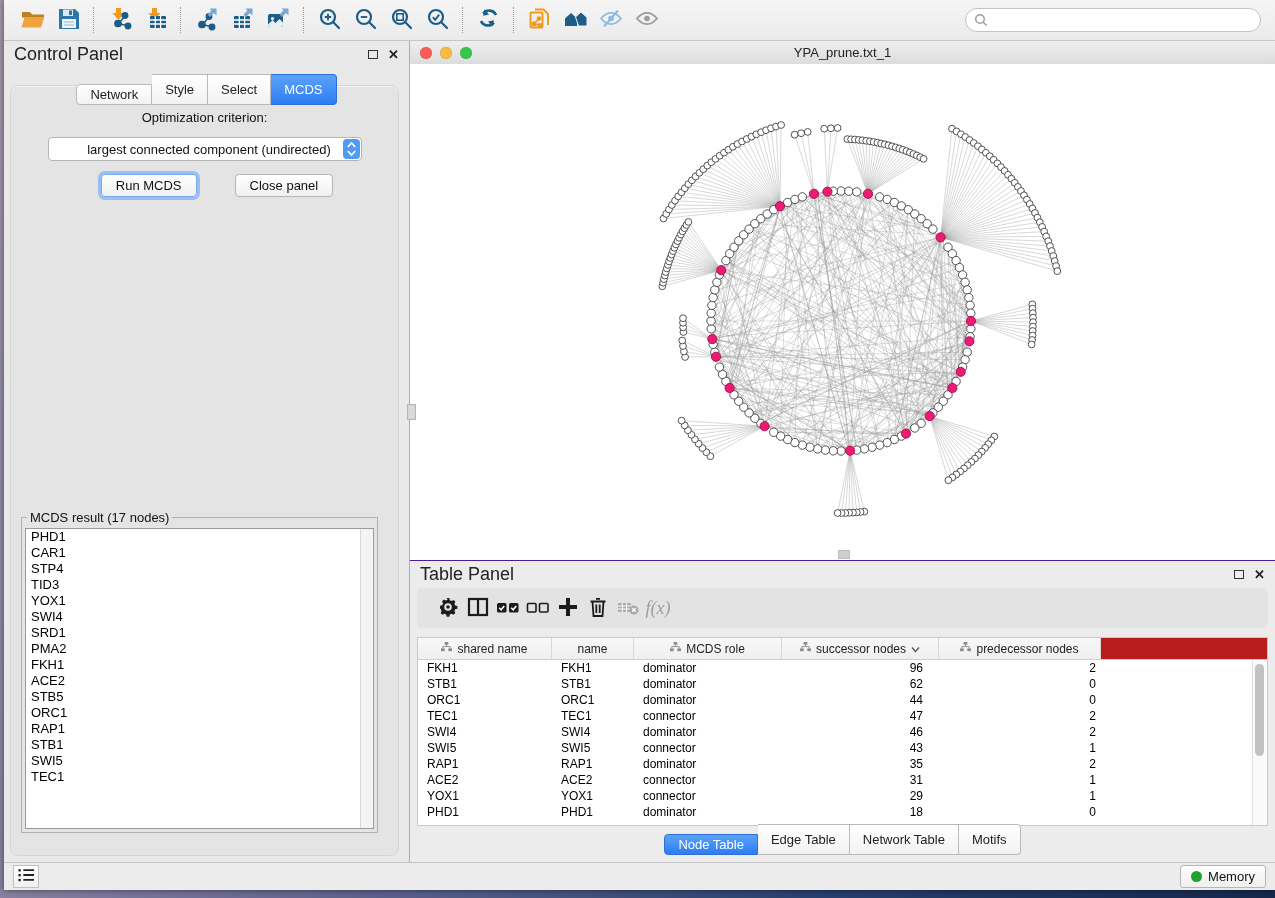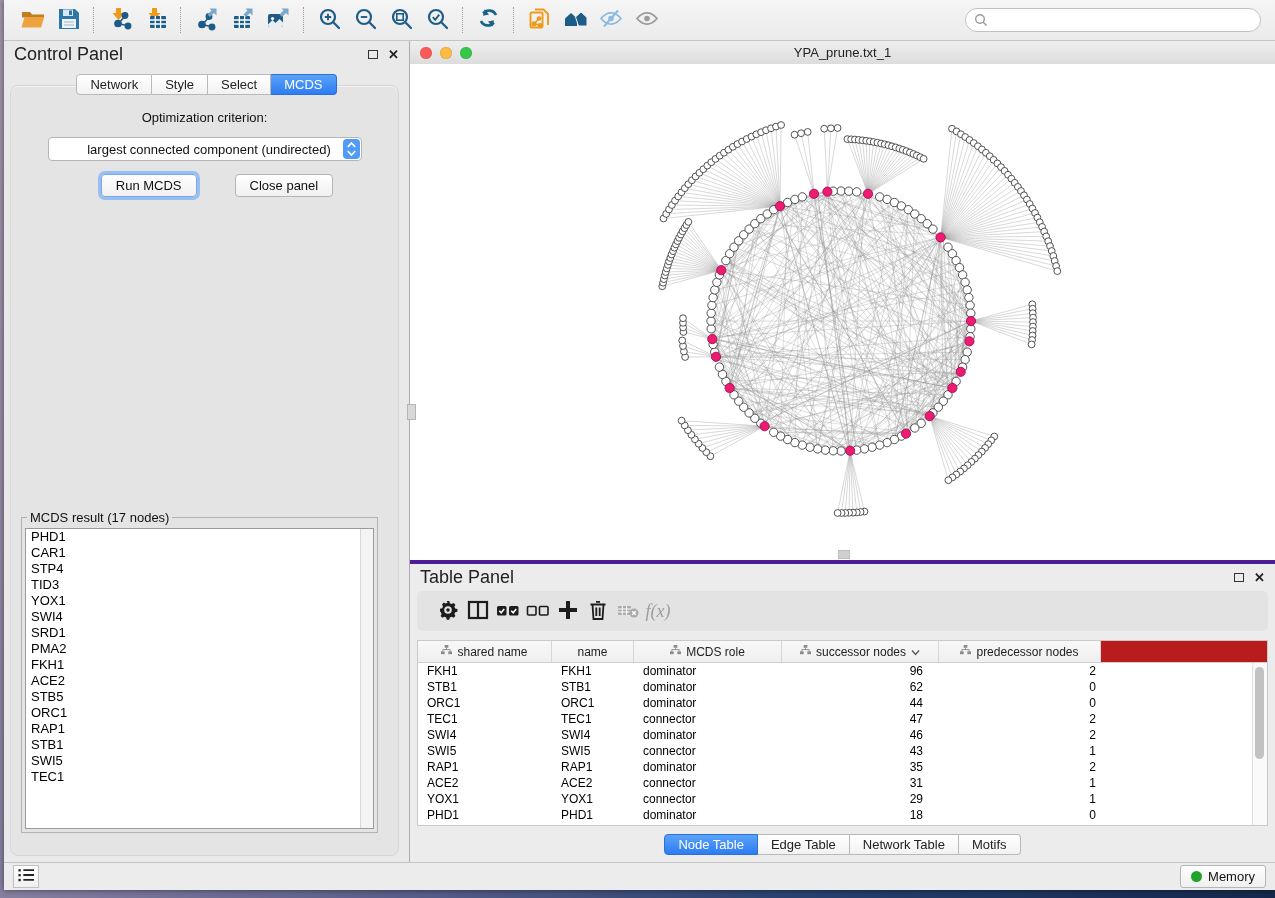--- a/index.html
+++ b/index.html
@@ -24,21 +24,21 @@
     border-right:1px solid #b0a8b5;}
   .panel-title-row{height:26px;display:flex;align-items:center;padding:0 10px;}
   .panel-title{font-size:18px;color:#222;}
   .panel-winbtns{margin-left:auto;display:flex;align-items:center;gap:10px;}
   .float-btn{width:10px;height:9px;border:1.5px solid #333;background:none;padding:0;}
   .close-btn{background:none;border:none;font-size:13px;font-weight:bold;color:#222;padding:0;line-height:1;}
   .cp-tabs{position:absolute;top:33px;left:0;right:0;display:flex;justify-content:center;z-index:3;}
   .seg{display:inline-flex;}
   .seg .seg-btn{background:linear-gradient(#ffffff,#f2f2f2);border:1px solid #b9b9b9;border-left-width:0;
     padding:2px 13px;font-size:13px;color:#222;cursor:default;font-family:"Liberation Sans",sans-serif;}
-  .seg .seg-btn:first-child{border-left-width:1px;border-radius:4px 0 0 4px;}
+  .seg .seg-btn:first-child{border-left-width:1px;border-radius:4px 0 0 4px;margin-top:10px;}
   .seg .seg-btn:last-child{border-radius:0 4px 4px 0;}
   .seg .seg-btn.selected{background:linear-gradient(#5aa3f8,#2e7cf2);color:#fff;border-color:#2d6fd9;}
   .cp-body{position:absolute;left:6px;right:10px;top:44px;bottom:6px;background:#e4e4e4;
     border:1px solid #d6d6d6;border-radius:8px;box-shadow:inset 0 1px 0 #f4f4f4;}
   .opt-label{margin-top:24px;text-align:center;font-size:13px;color:#111;}
   .select-row{display:flex;justify-content:center;margin-top:12px;}
   .mac-select{width:312px;height:22px;background:#fff;border:1px solid #b5b5b5;border-radius:4px;
     display:flex;align-items:center;position:relative;}
   .mac-select .sel-text{font-size:13px;color:#111;padding-left:9px;flex:1;text-align:center;}
   .sel-stepper{position:absolute;right:1px;top:1px;}
@@ -61,21 +61,21 @@
   .light{width:12px;height:12px;border-radius:50%;border:none;padding:0;}
   .net-title-text{position:absolute;left:0;right:0;text-align:center;font-size:13px;color:#222;}
   .net-canvas{position:absolute;top:64px;left:406px;right:0;height:496px;background:#fff;overflow:hidden;}
   .net-canvas svg{display:block;}
   .canvas-grip{position:absolute;bottom:1px;left:50%;margin-left:-5px;width:10px;height:7px;
     background:#cfcfcf;border:1px solid #bdbdbd;}
   .v-splitter-handle{position:absolute;left:403px;top:404px;width:7px;height:14px;background:#d8d8d8;
     border:1px solid #b5b5b5;z-index:4;}
   
   .table-panel{position:absolute;top:560px;left:406px;right:0;bottom:28px;background:#ececec;
-    border-top:4px solid #4c1d95;}
+    border-top:1px solid #4c1d95;}
   .tp-toolbar{position:absolute;top:27px;left:7px;right:7px;height:40px;background:#e3e3e3;
     border-radius:5px;display:flex;align-items:center;padding-left:16px;box-sizing:border-box;}
   .tp-btn{width:30px;height:30px;display:flex;align-items:center;justify-content:center;
     background:none;border:none;padding:0;}
   .fx-label{font-family:"Liberation Serif",serif;font-style:italic;font-size:18px;color:#9d9d9d;}
   .tp-table{position:absolute;left:7px;right:7px;top:76px;bottom:36px;background:#fff;
     border:1px solid #c9c9c9;overflow:hidden;}
   .thead{display:flex;height:21px;border-bottom:1px solid #cfcfcf;background:#b91c1c;}
   .th{background:linear-gradient(#f8f8f8,#efefef);border-right:1px solid #d7d7d7;
     display:flex;align-items:center;justify-content:center;gap:5px;font-size:12px;color:#222;

